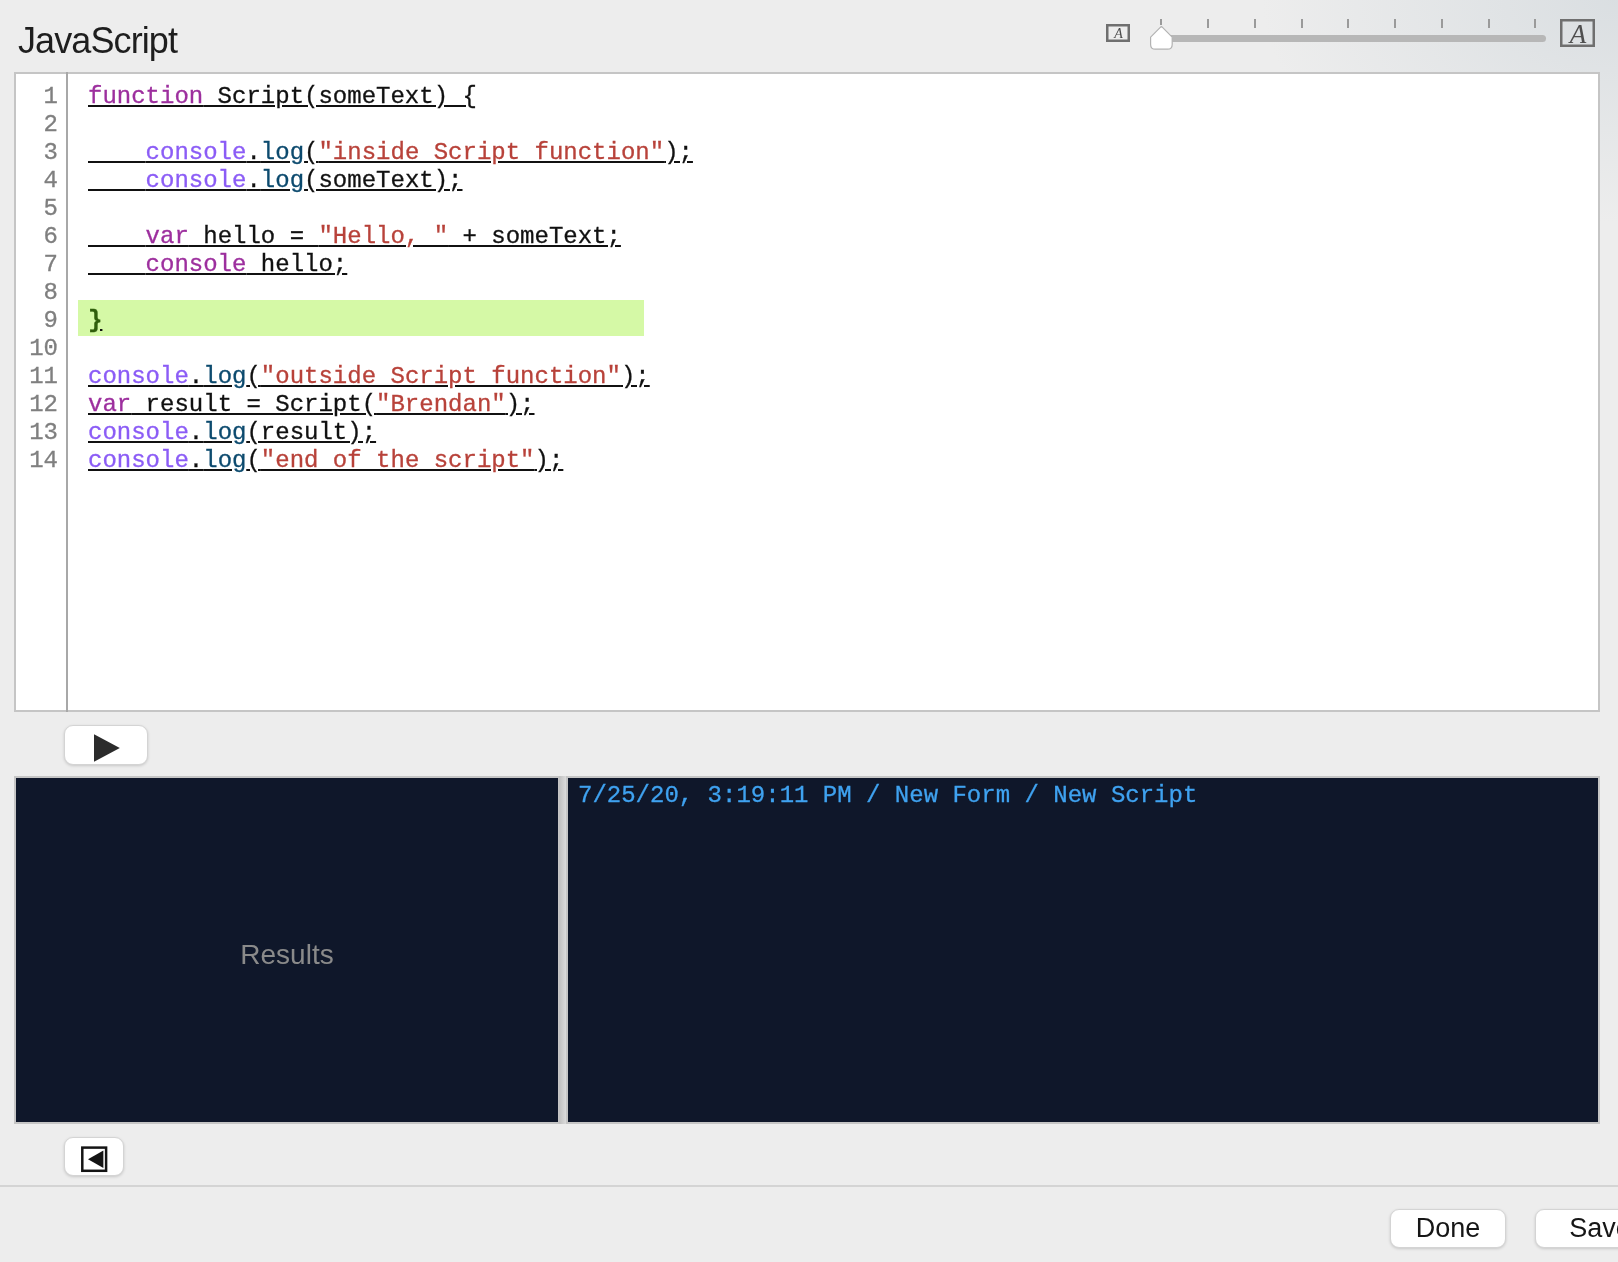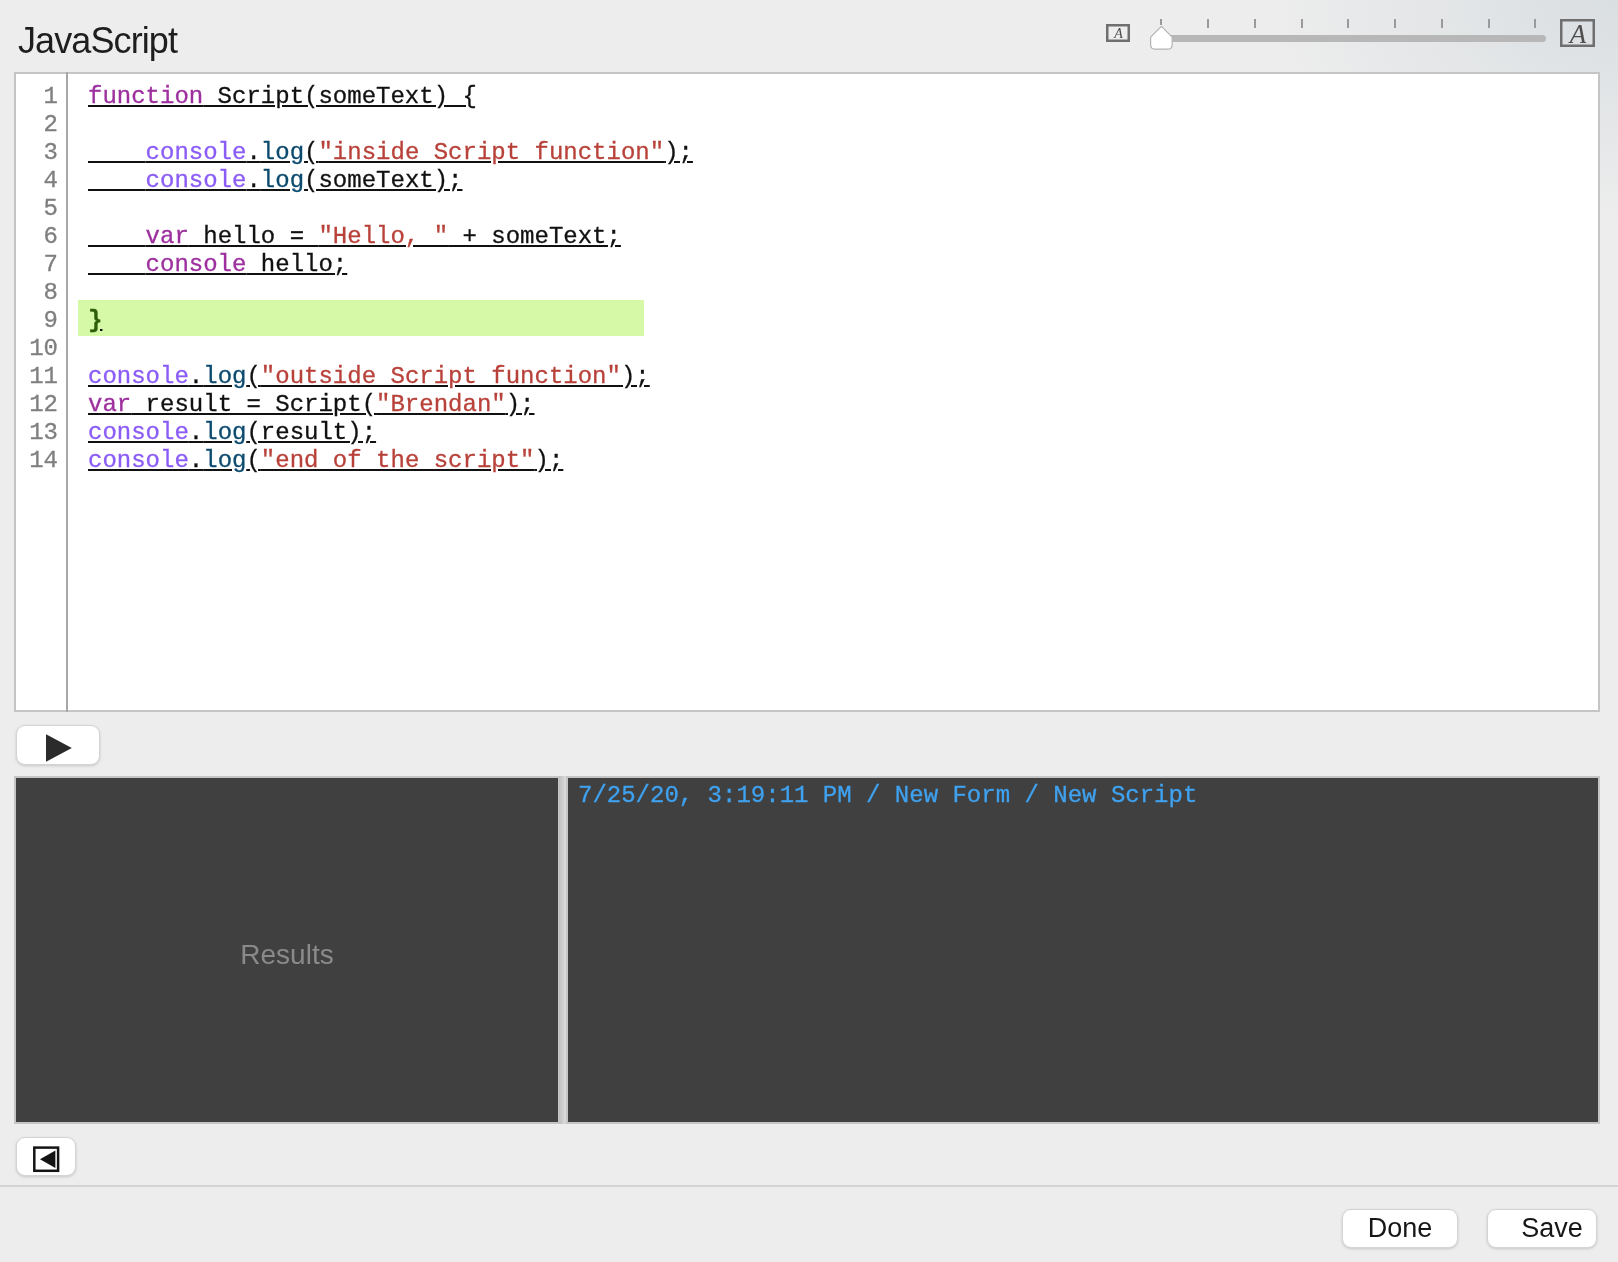--- a/index.html
+++ b/index.html
@@ -20,25 +20,25 @@
   .nums { position:absolute; left:19px; top:83px; width:39px; text-align:right; color:#7f7f7f; }
   .code { position:absolute; left:88px; top:83px; color:#111;text-decoration:underline; }
   .kw { color:#9d2f9e; }
   .cs { color:#8b5cf6; }
   .lg { color:#0c4a6e; }
   .st { color:#b8423a; }
   .br { color:#2f5e0b; font-weight:bold; }
 
   
   .btn { position:absolute; background:#fff; border:1px solid #d4d4d4; border-radius:9px;
-         box-shadow:0 1px 3px rgba(0,0,0,0.16); }
+         box-shadow:0 1px 3px rgba(0,0,0,0.16);margin-left:48px; }
   .play { left:16px; top:725px; width:84px; height:40px; }
 
   
-  .panel { position:absolute; top:776px; height:348px; background:#404040; border:2px solid #c5c5c5; }
+  .panel { position:absolute; top:776px; height:348px; background:#0f172a; border:2px solid #c5c5c5; }
   .results { left:14px; width:546px; display:flex; align-items:center; justify-content:center;
              font-size:28px; color:#8a8a8a; padding-top:9px; }
   .divider { position:absolute; left:559px; top:776px; width:7px; height:348px;
              background:linear-gradient(90deg,#bfbfbf,#dcdcdc); }
   .logp { left:566px; width:1034px; }
   .logtext { position:absolute; left:10px; top:4px; color:#3fa2f0; }
 
   .collapse { left:16px; top:1137px; width:60px; height:39px; }
   .hr { position:absolute; left:0; top:1185px; width:1618px; height:2px; background:#d4d4d4; }
   .dlg { top:1209px; height:39px; display:flex; align-items:center; justify-content:center;

